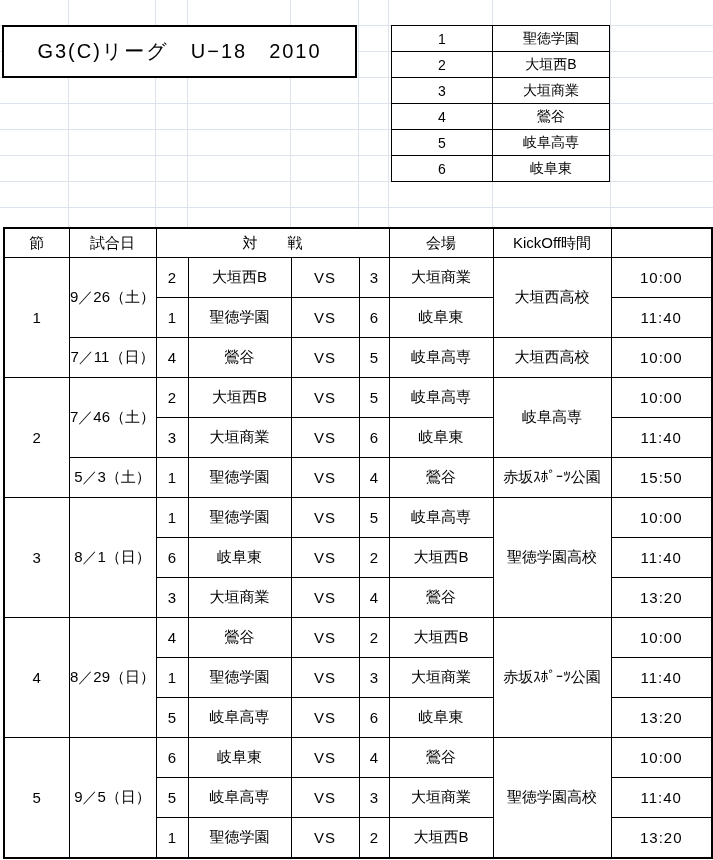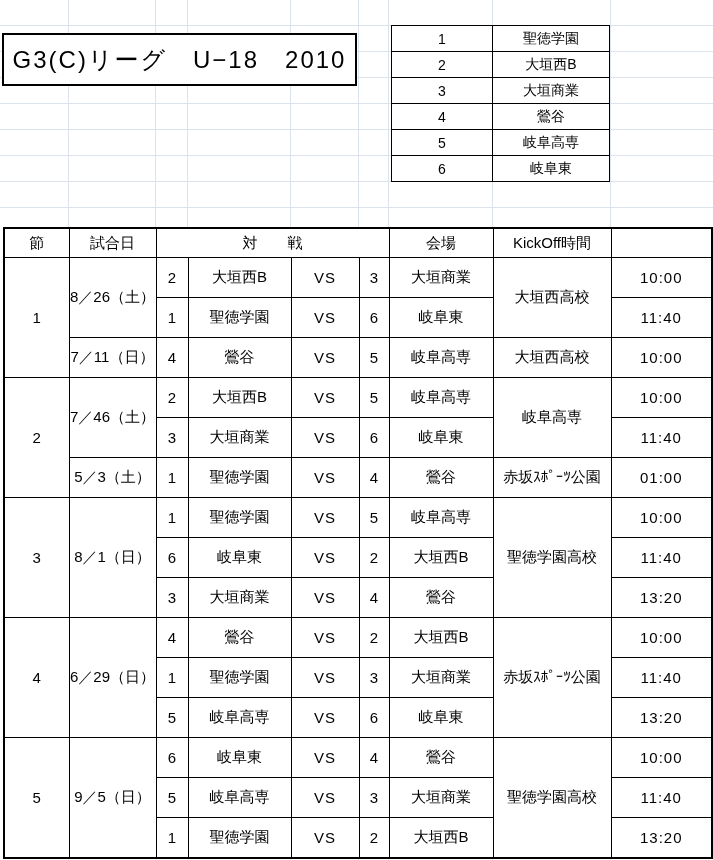--- a/index.html
+++ b/index.html
@@ -38,26 +38,26 @@
       linear-gradient(#dde3ec,#dde3ec),
       linear-gradient(#dde3ec,#dde3ec);
     background-repeat: no-repeat;
     background-size: 1px 100%;
     background-position: 68px 0, 155px 0, 187px 0, 290px 0, 358px 0, 388px 0, 492px 0, 610px 0;
     pointer-events: none;
   }
 
   
   .title-box {
-    position: absolute; left: 2px; top: 33px;
+    position: absolute; left: 2px; top: 25px;
     width: 351px; height: 49px;
     border: 2px solid #000;
     background: #fff;
     display: flex; align-items: center; justify-content: center;
-    font-size: 24px;
+    font-size: 20px;
     letter-spacing: 2px;
     white-space: nowrap;
   }
 
   
   .teams {
     position: absolute; left: 391px; top: 25px;
     border-collapse: collapse;
     background: #fff;
     table-layout: fixed;
@@ -157,21 +157,21 @@
         <th>試合日</th>
         <th colspan="4">対　　戦</th>
         <th>会場</th>
         <th>KickOff時間</th>
       </tr>
     </thead>
     <tbody>
 
       <tr>
         <td rowspan="3" class="c-round">1</td>
-        <td rowspan="2" class="c-date">8／26（土）</td>
+        <td rowspan="2" class="c-date">9／26（土）</td>
         <td class="c-no">2</td>
         <td class="c-team">大垣西B</td>
         <td class="c-vs">VS</td>
         <td class="c-no">3</td>
         <td class="c-team">大垣商業</td>
         <td rowspan="2" class="c-venue">大垣西高校</td>
         <td class="c-time">10:00</td>
       </tr>
       <tr>
         <td class="c-no">1</td>
@@ -212,21 +212,21 @@
         <td class="c-time">11:40</td>
       </tr>
       <tr>
         <td class="c-date">5／3（土）</td>
         <td class="c-no">1</td>
         <td class="c-team">聖徳学園</td>
         <td class="c-vs">VS</td>
         <td class="c-no">4</td>
         <td class="c-team">鶯谷</td>
         <td class="c-venue">赤坂ｽﾎﾟｰﾂ公園</td>
-        <td class="c-time">01:00</td>
+        <td class="c-time">15:50</td>
       </tr>
 
       <tr>
         <td rowspan="3" class="c-round">3</td>
         <td rowspan="3" class="c-date">8／1（日）</td>
         <td class="c-no">1</td>
         <td class="c-team">聖徳学園</td>
         <td class="c-vs">VS</td>
         <td class="c-no">5</td>
         <td class="c-team">岐阜高専</td>
@@ -245,21 +245,21 @@
         <td class="c-no">3</td>
         <td class="c-team">大垣商業</td>
         <td class="c-vs">VS</td>
         <td class="c-no">4</td>
         <td class="c-team">鶯谷</td>
         <td class="c-time">13:20</td>
       </tr>
 
       <tr>
         <td rowspan="3" class="c-round">4</td>
-        <td rowspan="3" class="c-date">6／29（日）</td>
+        <td rowspan="3" class="c-date">8／29（日）</td>
         <td class="c-no">4</td>
         <td class="c-team">鶯谷</td>
         <td class="c-vs">VS</td>
         <td class="c-no">2</td>
         <td class="c-team">大垣西B</td>
         <td rowspan="3" class="c-venue">赤坂ｽﾎﾟｰﾂ公園</td>
         <td class="c-time">10:00</td>
       </tr>
       <tr>
         <td class="c-no">1</td>

